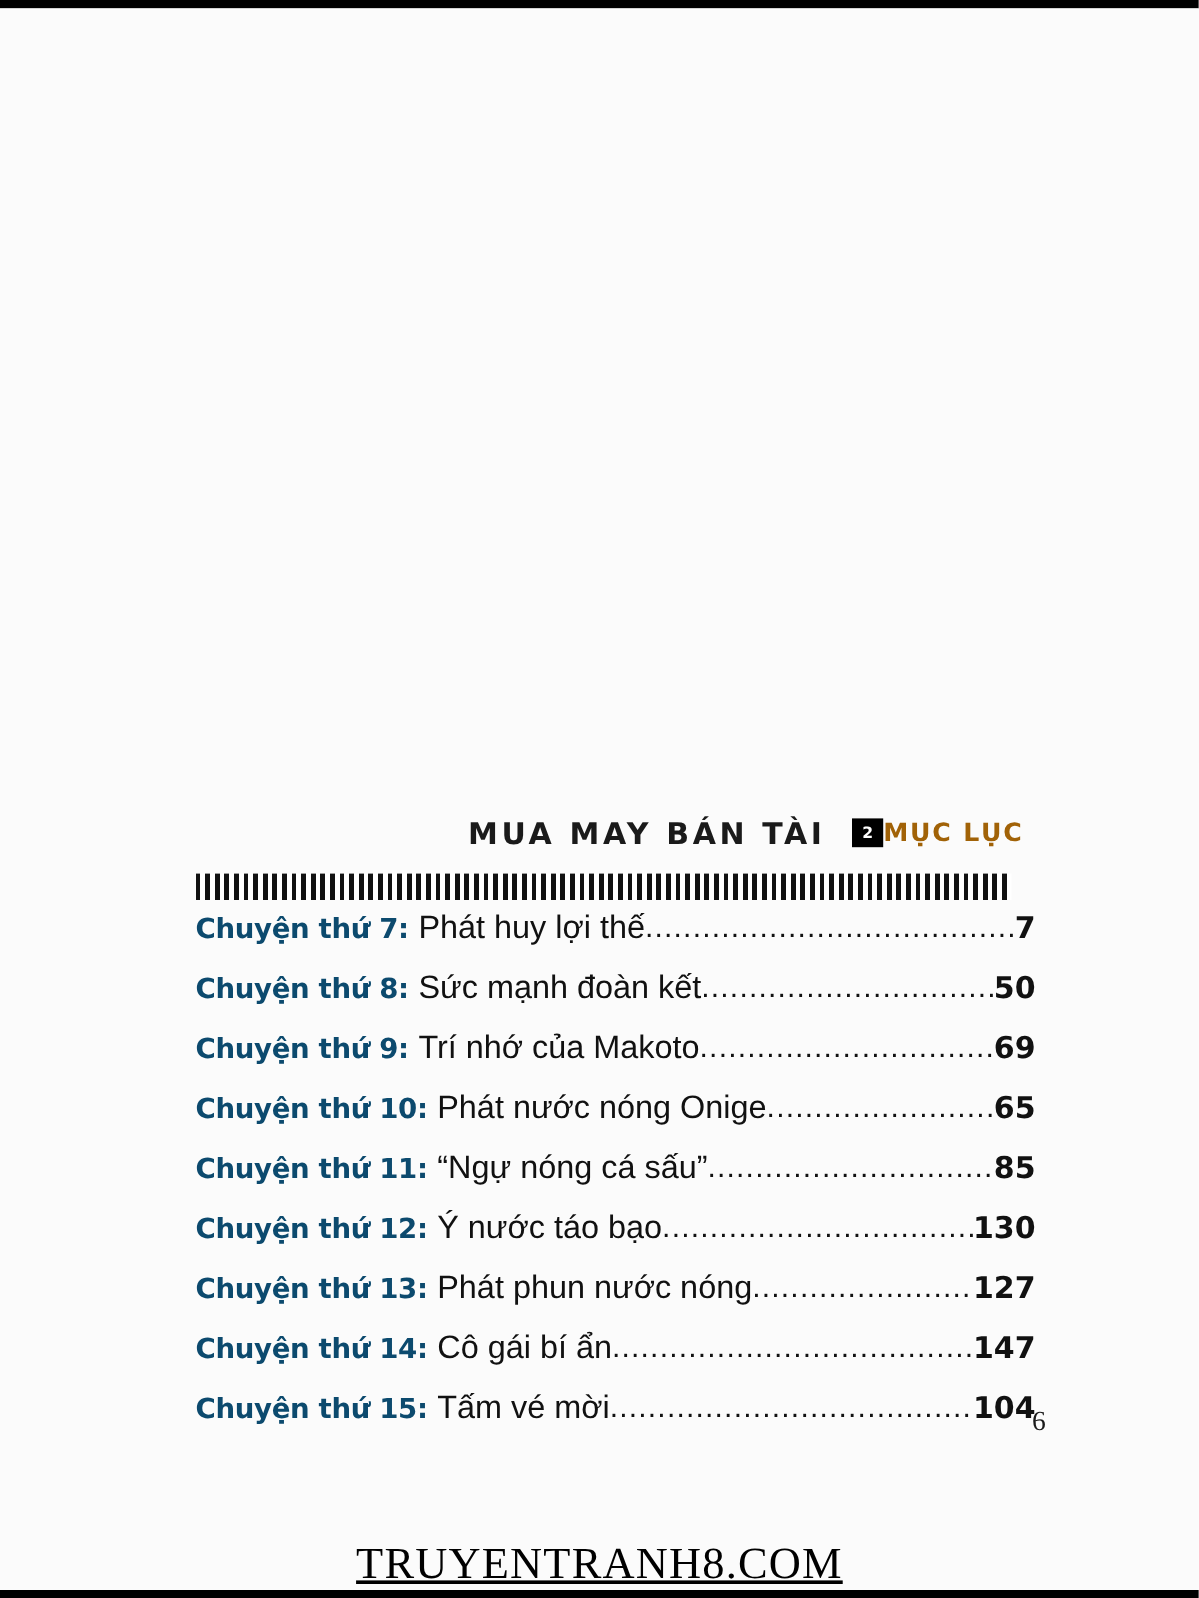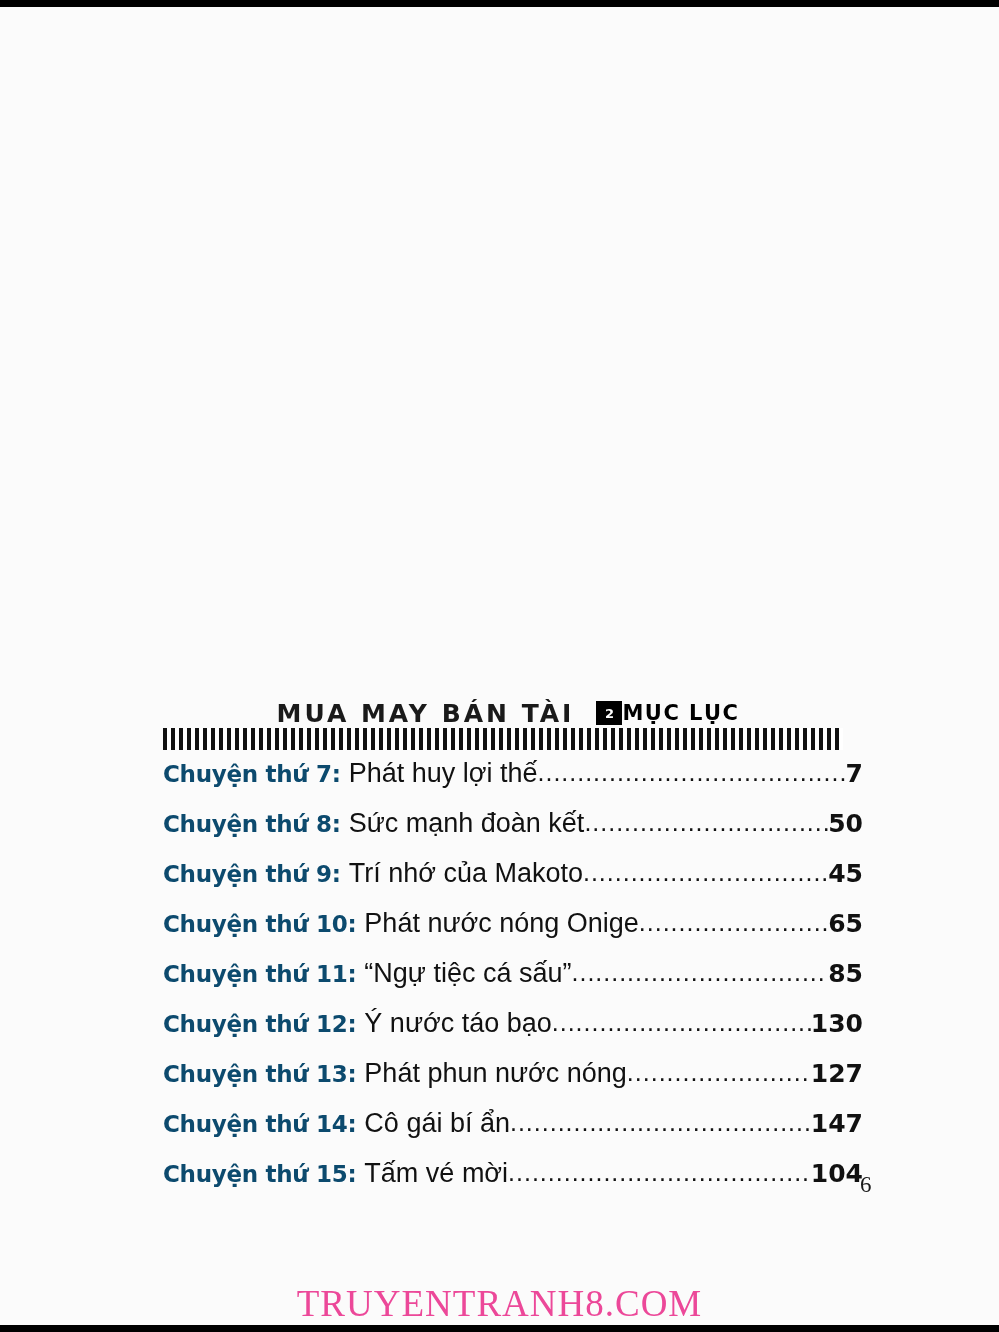--- a/index.html
+++ b/index.html
@@ -36,22 +36,21 @@
 
   
   .toc-header {
     position: absolute;
     left: 163px;
     top: 672px;
     width: 690px;
     height: 44px;
     display: flex;
     align-items: center;
-    justify-content: center;
-    margin-top: 19px;
+    justify-content: flex-end;
   }
   .book-title {
     font-family: "DejaVu Sans", sans-serif;
     font-weight: 700;
     font-size: 25px;
     letter-spacing: 3px;
     color: #1a1a1a;
     white-space: nowrap;
   }
   .title-group {
@@ -70,21 +69,21 @@
     font-family: "DejaVu Sans", sans-serif;
     font-size: 13px;
     font-weight: 700;
     line-height: 1;
   }
   .toc-label {
     font-family: "DejaVu Sans", sans-serif;
     font-weight: 700;
     font-size: 21px;
     letter-spacing: 1.5px;
-    color: #000000;
+    color: #a16207;
     white-space: nowrap;
   }
 
   
   .striped-rule {
     position: absolute;
     left: 163px;
     top: 728px;
     width: 680px;
     height: 22px;
@@ -155,21 +154,22 @@
 
   .watermark {
     position: absolute;
     left: 0;
     top: 1282px;
     width: 999px;
     text-align: center;
     font-family: "Liberation Serif", serif;
     font-size: 37px;
     letter-spacing: 1px;
-    color: #ec4899;
+    color: #000000;
+    text-decoration: underline;
   }
 </style>
 </head>
 <body>
 
 <div class="page-edge top"></div>
 <div class="paper"></div>
 
 <div class="toc-header">
   <div class="title-group">
@@ -194,33 +194,33 @@
     <span class="entry-num">Chuyện thứ 8:</span>
     <span class="entry-title">Sức mạnh đoàn kết</span>
     <span class="entry-dots">..................................................................................................</span>
     <span class="entry-page">50</span>
   </div>
 
   <div class="toc-entry">
     <span class="entry-num">Chuyện thứ 9:</span>
     <span class="entry-title">Trí nhớ của Makoto</span>
     <span class="entry-dots">..................................................................................................</span>
-    <span class="entry-page">45</span>
+    <span class="entry-page">69</span>
   </div>
 
   <div class="toc-entry">
     <span class="entry-num">Chuyện thứ 10:</span>
     <span class="entry-title">Phát nước nóng Onige</span>
     <span class="entry-dots">..................................................................................................</span>
     <span class="entry-page">65</span>
   </div>
 
   <div class="toc-entry">
     <span class="entry-num">Chuyện thứ 11:</span>
-    <span class="entry-title">“Ngự tiệc cá sấu”</span>
+    <span class="entry-title">“Ngự nóng cá sấu”</span>
     <span class="entry-dots">..................................................................................................</span>
     <span class="entry-page">85</span>
   </div>
 
   <div class="toc-entry">
     <span class="entry-num">Chuyện thứ 12:</span>
     <span class="entry-title">Ý nước táo bạo</span>
     <span class="entry-dots">..................................................................................................</span>
     <span class="entry-page">130</span>
   </div>

